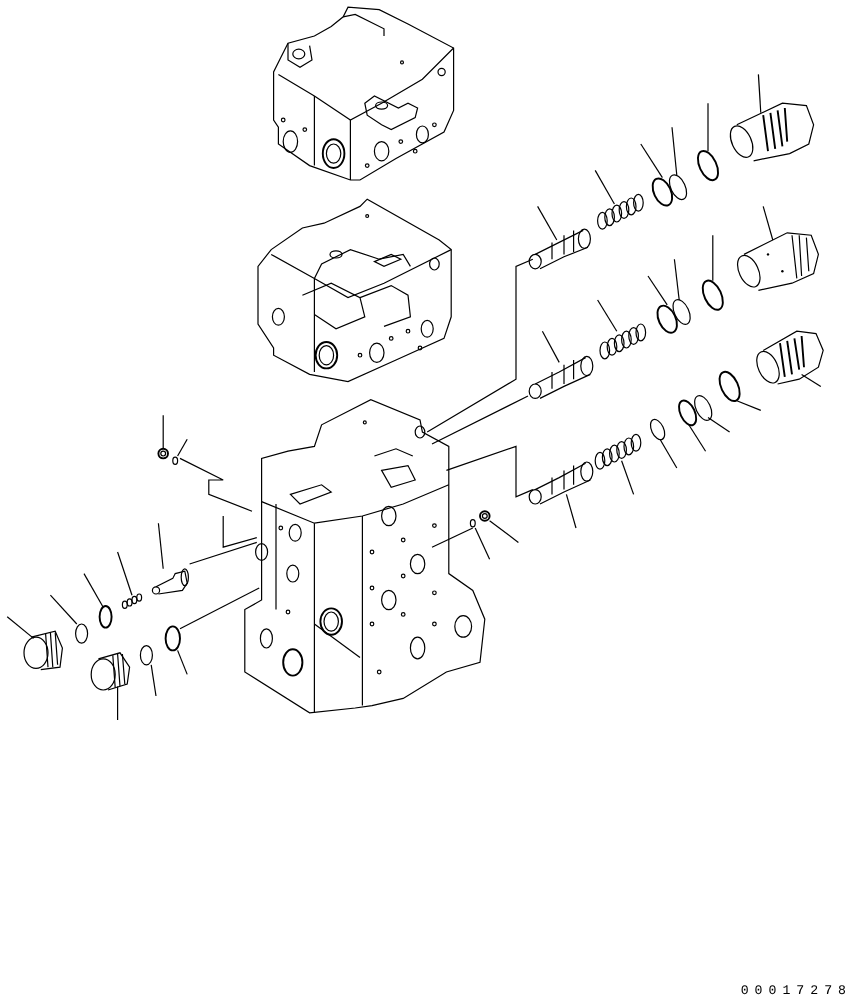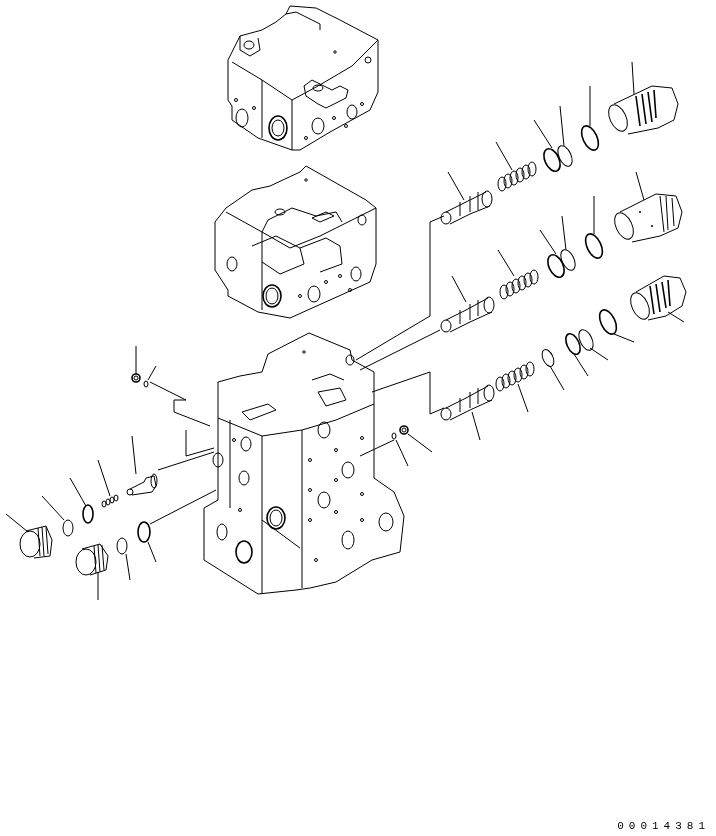--- a/index.html
+++ b/index.html
@@ -291,14 +291,14 @@
           <line class="ln" x1="396" y1="440" x2="408" y2="466"></line>
         </g>
     <g>
           <circle class="thk" cx="404" cy="430" r="4"></circle>
           <circle class="ln" cx="404" cy="430" r="2"></circle>
           <line class="ln" x1="408" y1="434" x2="432" y2="452"></line>
         </g>
   </g>
 </svg>
 
-<div id="drawing-number">00014381</div>
+<div id="drawing-number">00017278</div>
 </div>
 
 </body></html>

